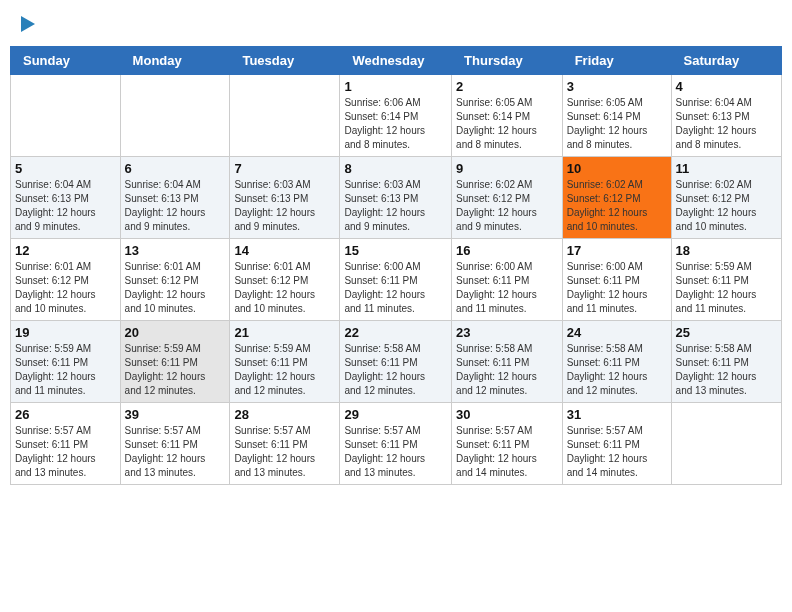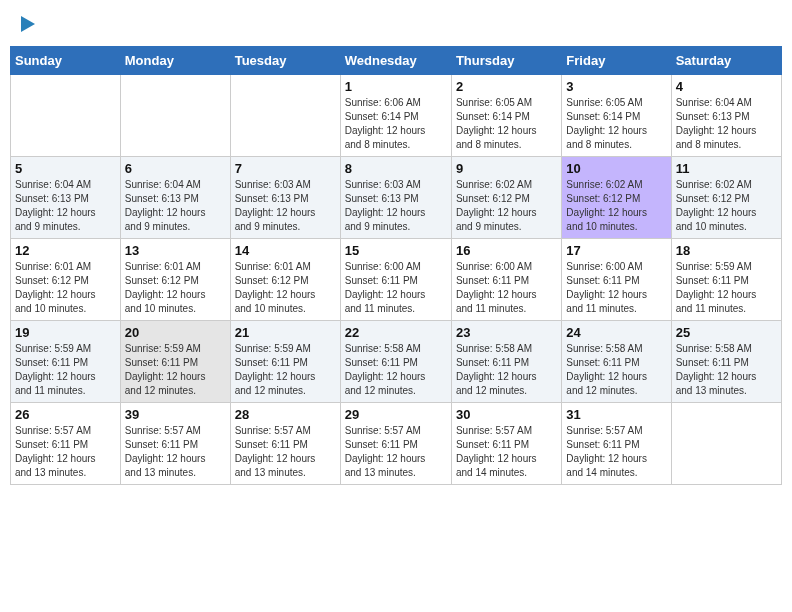--- a/index.html
+++ b/index.html
@@ -32,21 +32,21 @@
     .calendar {
       width: 100%;
       border-collapse: collapse;
       border: 1px solid #ccc;
     }
     .calendar th {
       background-color: #2e6fba;
       color: #fff;
       font-size: 13px;
       font-weight: bold;
-      padding: 6px 4px;
+      padding: 6px 12px;
       text-align: left;
       border: 1px solid #2e6fba;
     }
     .calendar td {
       vertical-align: top;
       width: 113px;
       min-height: 80px;
       padding: 4px 4px;
       border: 1px solid #ccc;
       font-size: 10.5px;
@@ -194,21 +194,21 @@
 Daylight: 12 hours
 and 9 minutes.</div>
         </td>
         <td style="background-color: rgb(240, 244, 248);">
           <div class="day-num">9</div>
           <div class="day-info" style="white-space: pre-line;">Sunrise: 6:02 AM
 Sunset: 6:12 PM
 Daylight: 12 hours
 and 9 minutes.</div>
         </td>
-        <td style="background-color: #c4b5fd; margin-top: 18px;">
+        <td style="background-color: #f97316; margin-top: 18px;">
           <div class="day-num">10</div>
           <div class="day-info" style="white-space: pre-line;">Sunrise: 6:02 AM
 Sunset: 6:12 PM
 Daylight: 12 hours
 and 10 minutes.</div>
         </td>
         <td style="background-color: rgb(240, 244, 248);">
           <div class="day-num">11</div>
           <div class="day-info" style="white-space: pre-line;">Sunrise: 6:02 AM
 Sunset: 6:12 PM

